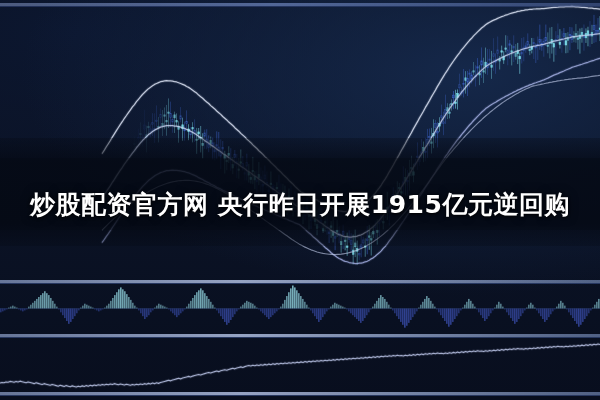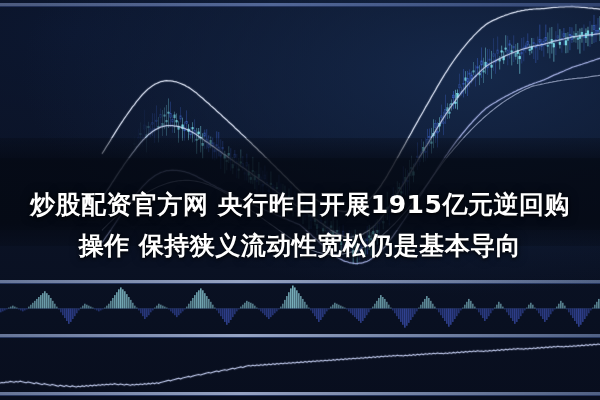--- a/index.html
+++ b/index.html
@@ -881,16 +881,15 @@
   <div class="sep" id="sep-bottom"></div>
   <div class="sep-thin" id="sep-bottom-b"></div>
 
   <div id="headline-scrim"></div>
   <div id="headline-scrim-core"></div>
 
   <div id="watermark"></div>
 
   <div id="headline">
     <span class="hl-line" id="hl-line-1">炒股配资官方网 央行昨日开展1915亿元逆回购</span>
-    <span class="hl-line" id="hl-line-2">操作 保持狭义流动性宽松仍是基本导向</span>
   </div>
 
 </div>
 
 </body></html>

